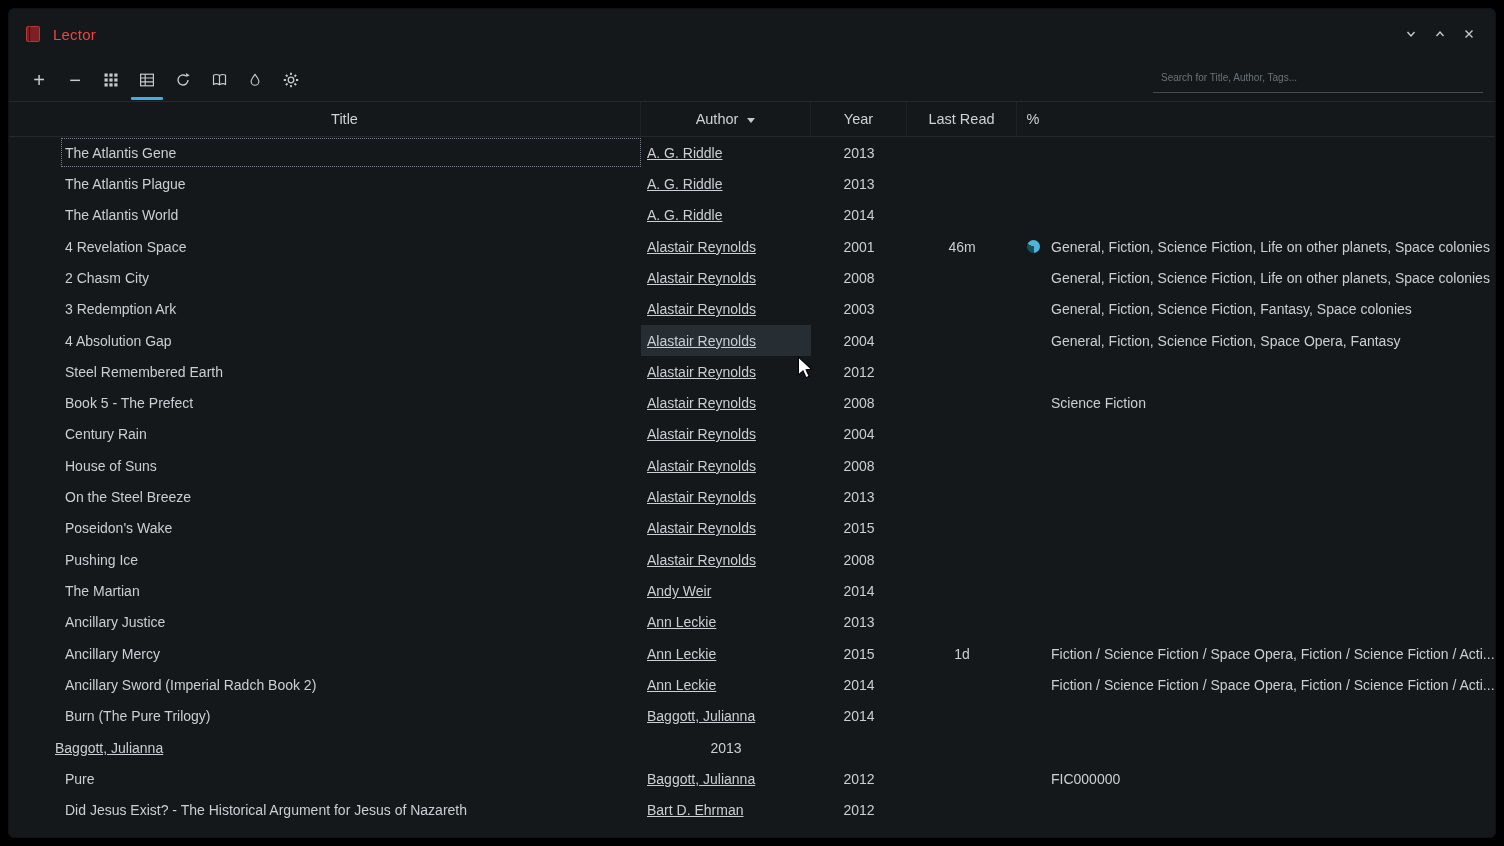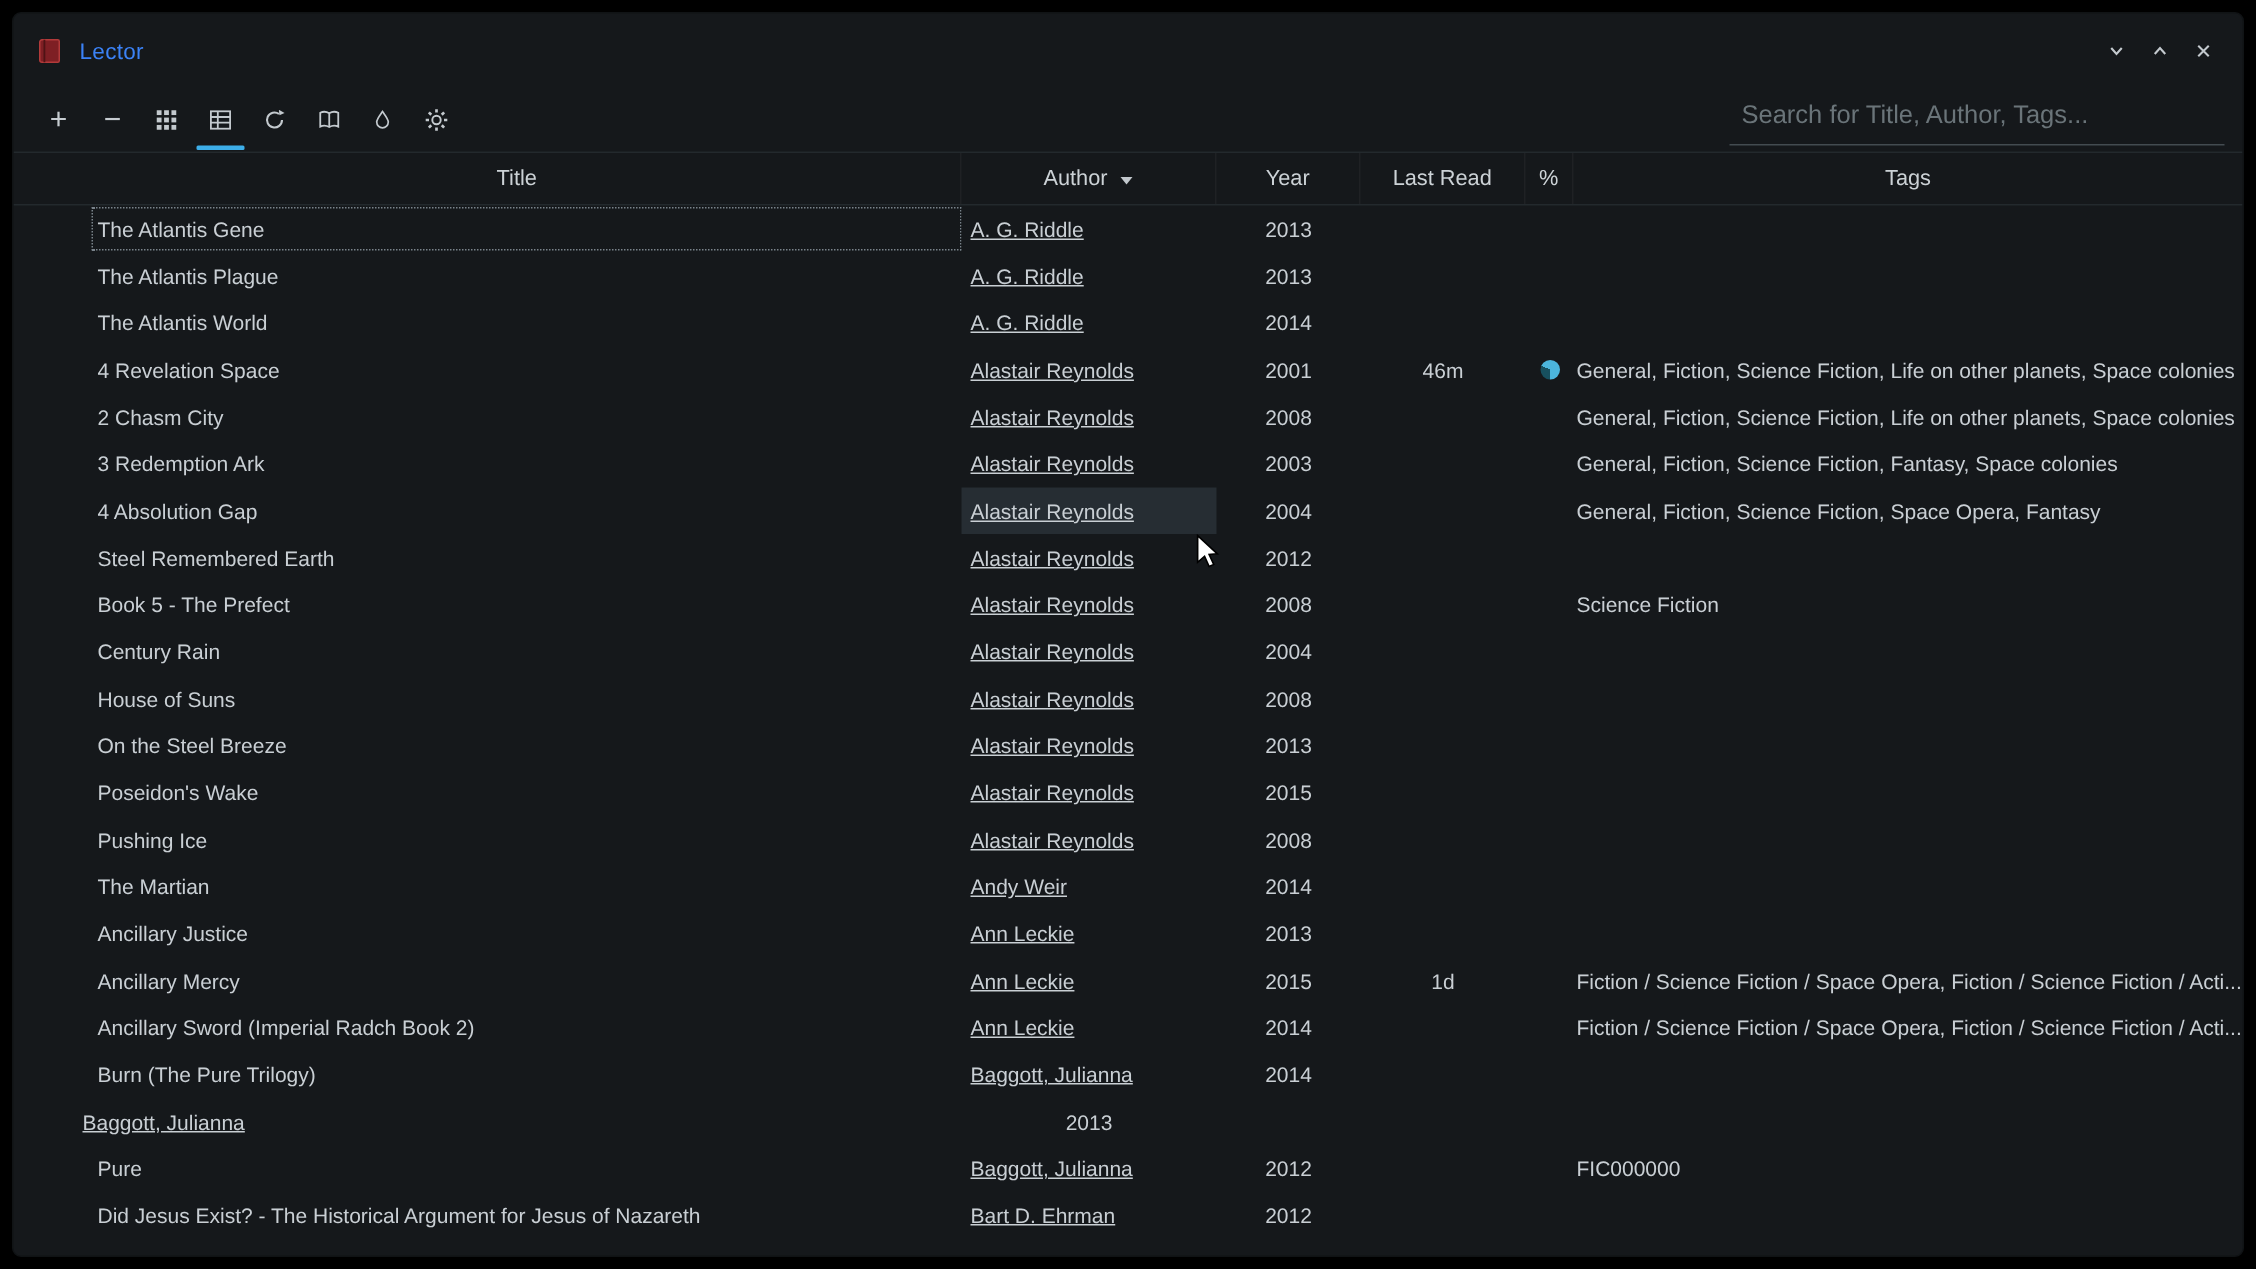--- a/index.html
+++ b/index.html
@@ -16,21 +16,21 @@
     border: 1px solid #101315;
     border-radius: 6px;
     overflow: hidden;
   }
   
   .titlebar {
     position: absolute; top: 0; left: 0; right: 0; height: 50px;
     display: flex; align-items: center; padding: 0 16px;
   }
   .app-icon { width: 17px; height: 18px; margin-right: 11px; display: flex; }
-  .title { color: #3b82f6; font-size: 15px; letter-spacing: 0.2px; }
+  .title { color: #ef4444; font-size: 15px; letter-spacing: 0.2px; }
   .win-controls { margin-left: auto; display: flex; gap: 9px; }
   .winbtn {
     background: none; border: none; width: 20px; height: 20px;
     display: flex; align-items: center; justify-content: center; padding: 0;
   }
   
   .toolbar {
     position: absolute; top: 50px; left: 0; right: 0; height: 42px;
     display: flex; align-items: center; padding: 0 12px;
   }
@@ -42,21 +42,21 @@
     font-family: "Liberation Sans", "DejaVu Sans", sans-serif;
   }
   .tbtn.active::after {
     content: ""; position: absolute; left: 2px; right: 2px; bottom: -4px;
     height: 3px; background: #3daee9; border-radius: 1px;
   }
   .search-wrap { margin-left: auto; width: 330px; }
   .search-wrap input {
     width: 100%; background: transparent; border: none; outline: none;
     border-bottom: 1px solid #434b50;
-    color: #cfd4d8; font-size: 17px; padding: 4px 8px 9px;
+    color: #cfd4d8; font-size: 10px; padding: 4px 8px 9px;
     font-family: "Liberation Sans", "DejaVu Sans", sans-serif;
   }
   .search-wrap input::placeholder { color: #6a7479; }
   
   .grid-row {
     display: grid;
     grid-template-columns: 592px 170px 96px 110px 32px 1fr;
     padding-left: 40px;
   }
   .table-header {
@@ -190,21 +190,20 @@
 
   <div class="table-header grid-row">
     <div class="th">Title</div>
     <div class="th">
       <span>Author</span>
       <span class="sort-caret"></span>
     </div>
     <div class="th">Year</div>
     <div class="th">Last Read</div>
     <div class="th">%</div>
-    <div class="th">Tags</div>
   </div>
 
   <div class="tbody" id="tbody">
       <div class="grid-row trow">
         <div class="td col-title focused">The Atlantis Gene</div>
         <div class="td col-author">A. G. Riddle</div>
         <div class="td col-year">2013</div>
         <div class="td col-lastread"></div>
         <div class="td col-percent"></div>
         <div class="td col-tags"></div>

